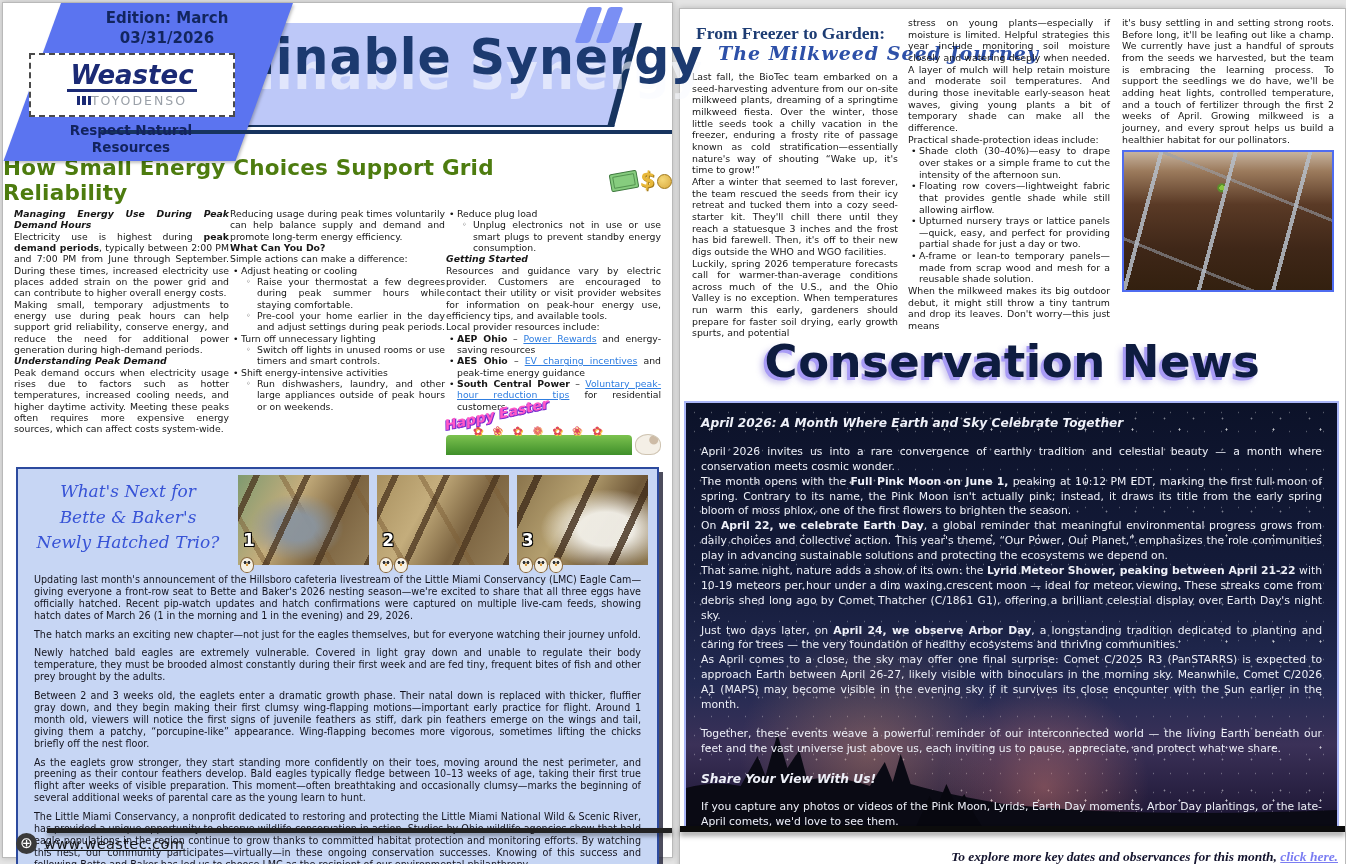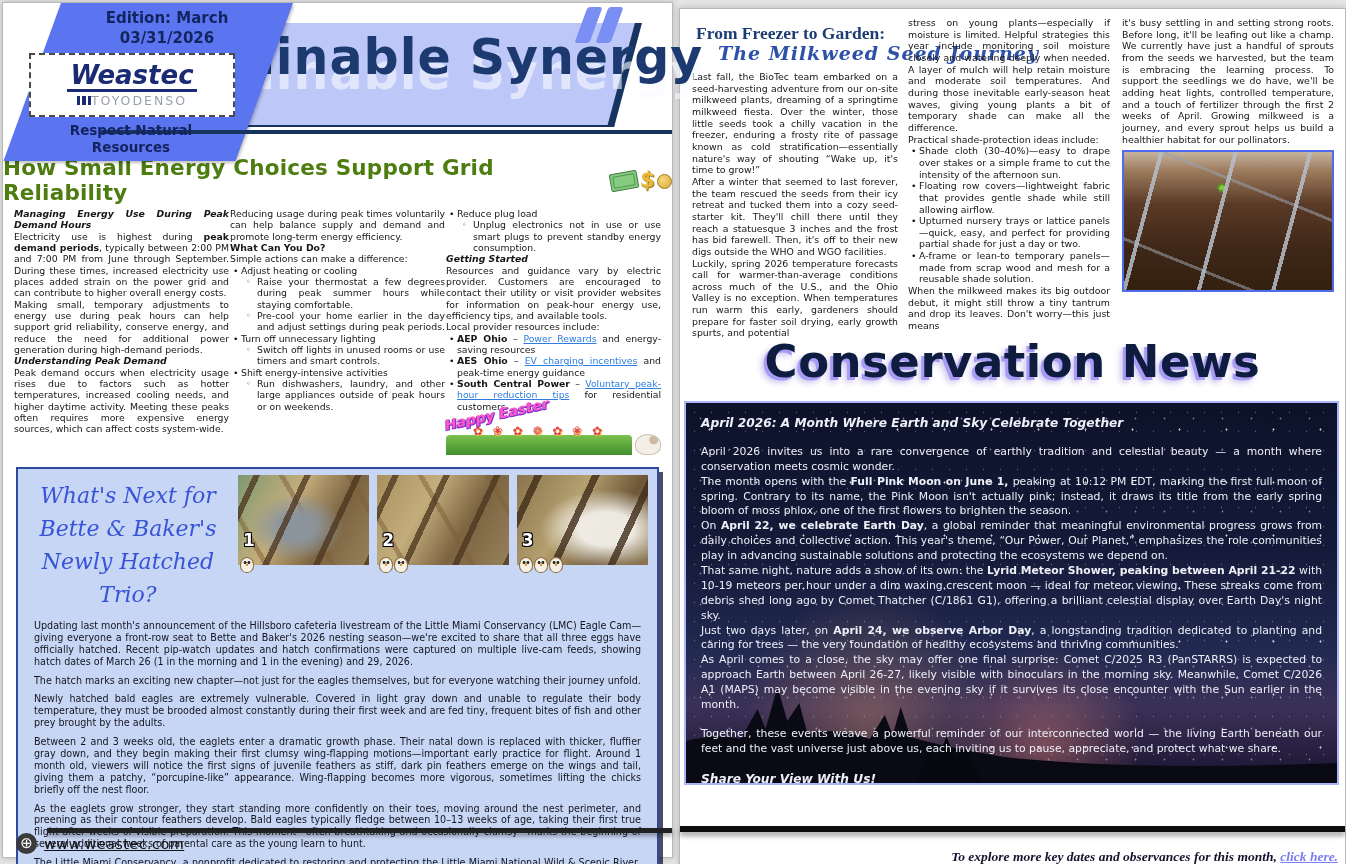--- a/index.html
+++ b/index.html
@@ -45,21 +45,21 @@
   .rt-link{color:#2e7de0;text-decoration:underline;}
   .easter{position:relative;height:40px;margin-top:3px;display:flex;align-items:flex-end;gap:3px;}
   .grass{flex:1;height:20px;background:linear-gradient(180deg,#7cc24f,#3f8f2a);border-radius:4px 4px 0 0;position:relative;}
   .flowers{position:absolute;top:-11px;left:6px;right:6px;text-align:center;font-size:12px;letter-spacing:3px;color:#e0485a;text-shadow:1px 1px 0 #f5c23a;white-space:nowrap;overflow:hidden;}
   .happy{position:absolute;left:-2px;top:-9px;transform:rotate(-12deg);font-size:14px;font-weight:bold;font-style:italic;color:#ff58c8;text-shadow:1px 1px 0 #7a2bd0,-1px 1px 0 #7a2bd0;z-index:2;white-space:nowrap;}
   .lamb{width:24px;height:19px;border-radius:55% 55% 45% 45%;background:radial-gradient(circle at 74% 26%,#cdbba6 0 4px,transparent 5px),#f4efe6;border:1px solid #cfc4b2;}
 
   
   .eagle{position:relative;margin:6px 13px 0;background:#c7d6f4;border:2px solid #2c4a9e;box-shadow:4px 5px 0 rgba(32,32,52,.8);padding:6px 9px 8px;}
   .e-head{display:flex;gap:9px;}
-  .e-title{width:202px;text-align:center;font-family:"DejaVu Serif",serif;font-style:italic;font-size:22px;color:#3753d6;line-height:1.5;padding-top:4px;}
+  .e-title{width:202px;text-align:center;font-family:"DejaVu Serif",serif;font-style:italic;font-size:17px;color:#3753d6;line-height:1.5;padding-top:4px;}
   .e-photos{display:flex;gap:8px;flex:1;}
   .nest{flex:1;height:90px;position:relative;background:
     repeating-linear-gradient(115deg,transparent 0 14px,rgba(74,52,30,.75) 14px 20px,transparent 20px 46px),
     repeating-linear-gradient(60deg,transparent 0 22px,rgba(125,95,55,.5) 22px 27px,transparent 27px 58px),
     linear-gradient(120deg,#a8905f,#c4ad7c 35%,#7c6441 65%,#96805a);}
   .nest.n1{background:
     repeating-linear-gradient(115deg,transparent 0 14px,rgba(74,52,30,.75) 14px 20px,transparent 20px 46px),
     radial-gradient(ellipse at 45% 58%,rgba(138,148,158,.95) 0 18%,transparent 46%),
     repeating-linear-gradient(60deg,transparent 0 22px,rgba(125,95,55,.5) 22px 27px,transparent 27px 58px),
     linear-gradient(120deg,#7f9a70,#c4ad7c 38%,#7c6441 68%,#96805a);}
@@ -88,21 +88,21 @@
   .m-col{position:absolute;font-size:9.4px;line-height:1.24;text-align:justify;color:#161616;}
   .m-col p{margin:0;}
   .seed-photo{margin-top:5px;height:138px;border:2px solid #4f6cf0;background:
     repeating-linear-gradient(105deg,transparent 0 34px,rgba(182,190,200,.85) 34px 38px,transparent 38px 72px),
     repeating-linear-gradient(22deg,transparent 0 46px,rgba(152,160,172,.55) 46px 49px,transparent 49px 95px),
     radial-gradient(circle at 47% 26%,#8ac43f 0 2.5px,#5a8f2a 2.5px 4px,transparent 5px),
     linear-gradient(180deg,#c6b39e 0%,#9b7a5c 14%,#5a3a26 38%,#3f2718 70%,#33200f 100%);}
 
   
   .cn-title{position:absolute;left:0;width:100%;top:326px;text-align:center;font-size:45px;font-weight:bold;color:#0e1c40;letter-spacing:.5px;text-shadow:-3px 3px 0 #a89bf5,-5px 5px 6px rgba(90,70,200,.35);}
-  .night-box{position:absolute;left:4px;top:392px;width:655px;height:384px;box-sizing:border-box;border:2px solid #aab6f7;overflow:hidden;color:#eef0f8;
+  .night-box{position:absolute;left:4px;top:392px;width:655px;height:431px;box-sizing:border-box;border:2px solid #aab6f7;overflow:hidden;color:#eef0f8;
     background-image:
       radial-gradient(circle at 28% 82%,rgba(250,170,110,.30),transparent 22%),
       radial-gradient(circle at 55% 90%,rgba(240,140,120,.40),transparent 20%),
       radial-gradient(rgba(255,255,255,.75) .7px,transparent 1.3px),
       radial-gradient(rgba(255,255,255,.45) .6px,transparent 1.2px),
       radial-gradient(rgba(255,255,255,.30) .5px,transparent 1px),
       linear-gradient(180deg,#0c1229 0%,#141b3a 40%,#232a52 66%,#3b3158 80%,#191330 100%);
     background-size:auto,auto,47px 53px,29px 31px,17px 19px,auto;}
   .nb-trees{position:absolute;left:0;bottom:0;width:100%;height:120px;}
   .nb-content{position:relative;z-index:2;padding:10px 15px;font-size:10.8px;line-height:1.38;text-align:justify;}

